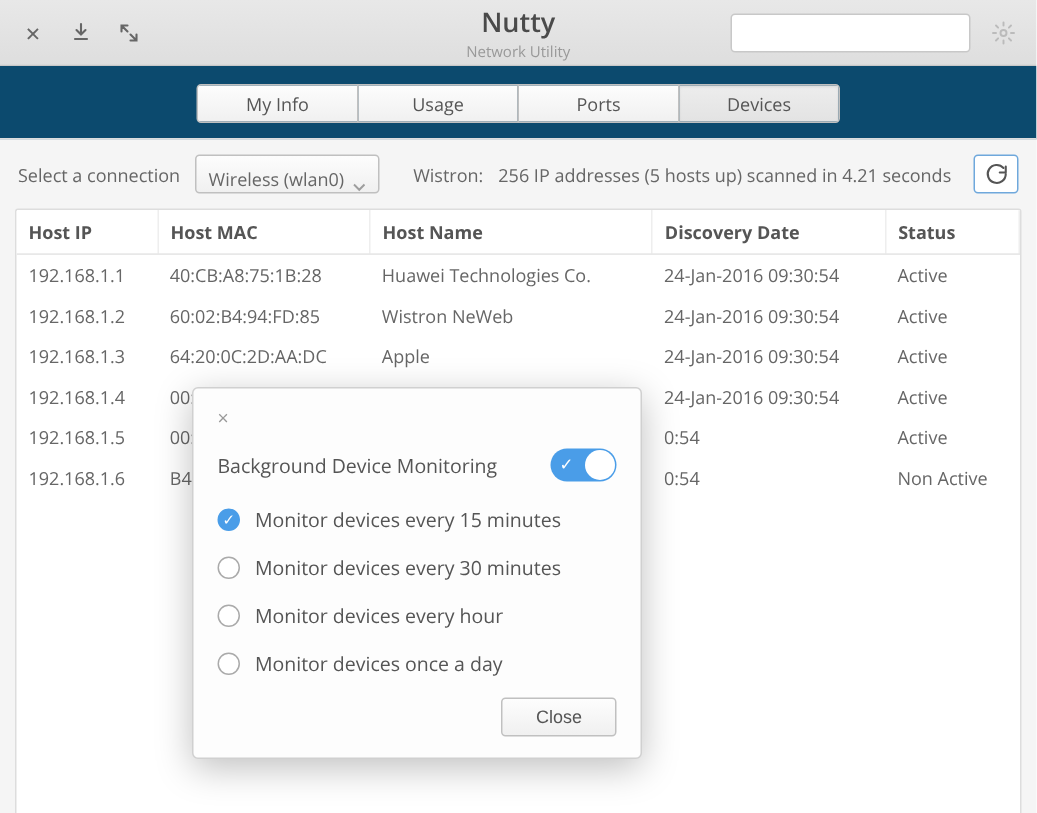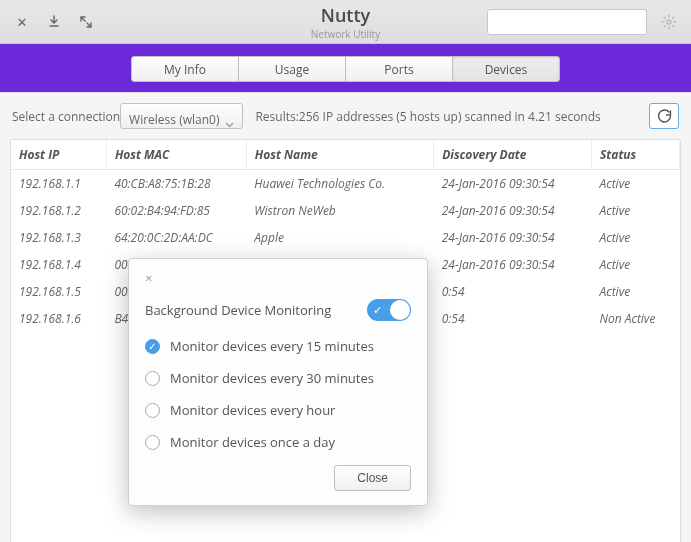--- a/index.html
+++ b/index.html
@@ -42,39 +42,40 @@
   display: flex; align-items: center;
   padding: 0 6px;
 }
 .search-box svg { opacity: 0.5; }
 .search-input { border: none; outline: none; flex: 1; font-size: 12px; margin-left: 4px; background: transparent; }
 .gear { color: #aaa; }
 
 .toolbar {
   padding: 12px 0 10px;
   display: flex; justify-content: center;
-  background: #6d28d9;
+  background: #0c4a6e;
   border-bottom: 1px solid #ddd;
 }
 .tabbar { display: flex; }
 .tab {
   width: 108px; height: 26px;
   border: 1px solid #c0c0c0;
   background: linear-gradient(#fdfdfd,#f0f0f0);
   display: flex; align-items: center; justify-content: center;
   font-size: 12px; color: #555;
   margin-left: -1px;
 }
 .tab:first-child { border-radius: 3px 0 0 3px; margin-left: 0; }
 .tab:last-child { border-radius: 0 3px 3px 0; }
 .tab.active { background: linear-gradient(#ededed,#e3e3e3); box-shadow: inset 0 1px 2px rgba(0,0,0,0.08); }
 
 .controls {
   display: flex; align-items: center;
   padding: 10px 12px;
+  gap: 10px;
   background: #f5f5f5;
   font-size: 12px;
   color: #666;
 }
 .dropdown {
   height: 26px;
   border: 1px solid #c0c0c0;
   border-radius: 3px;
   background: linear-gradient(#fdfdfd,#f0f0f0);
   display: flex; align-items: flex-end;
@@ -93,21 +94,21 @@
 
 .table-wrap {
   background: #fff;
   margin: 0 10px 10px;
   border: 1px solid #ddd;
   border-radius: 2px;
   height: 410px;
   position: relative;
   overflow: hidden;
 }
-table { width: 100%; border-collapse: collapse; font-size: 12px; font-style: italic; }
+table { width: 100%; border-collapse: collapse; font-size: 12px; }
 th {
   text-align: left;
   padding: 6px 8px;
   color: #555;
   font-weight: 700;
   border-bottom: 1px solid #e8e8e8;
   border-right: 1px solid #eee;
   background: #fff;
 }
 td {
@@ -215,21 +216,21 @@
 </div>
 
 <div class="controls">
   <span>Select a connection</span>
   <div class="dropdown">
     <span>Wireless (wlan0)</span>
     <svg width="9" height="6" viewBox="0 0 9 6">
         <path d="M1 1l3.5 3.5L8 1" stroke="#666" stroke-width="1.3" fill="none"></path>
       </svg>
   </div>
-  <span style="margin-left:12px;">Results:</span>
+  <span style="margin-left:12px;">Wistron:</span>
   <span class="results">256 IP addresses (5 hosts up) scanned in 4.21 seconds</span>
   <div class="refresh-btn">
     <svg width="15" height="15" viewBox="0 0 15 15">
         <path d="M12 3a6 6 0 1 0 1.5 4" stroke="#555" stroke-width="1.4" fill="none" stroke-linecap="round"></path>
         <path d="M13.5 2v4h-4" stroke="#555" stroke-width="1.4" fill="none" stroke-linecap="round" stroke-linejoin="round"></path>
       </svg>
   </div>
 </div>
 
 <div class="table-wrap">

